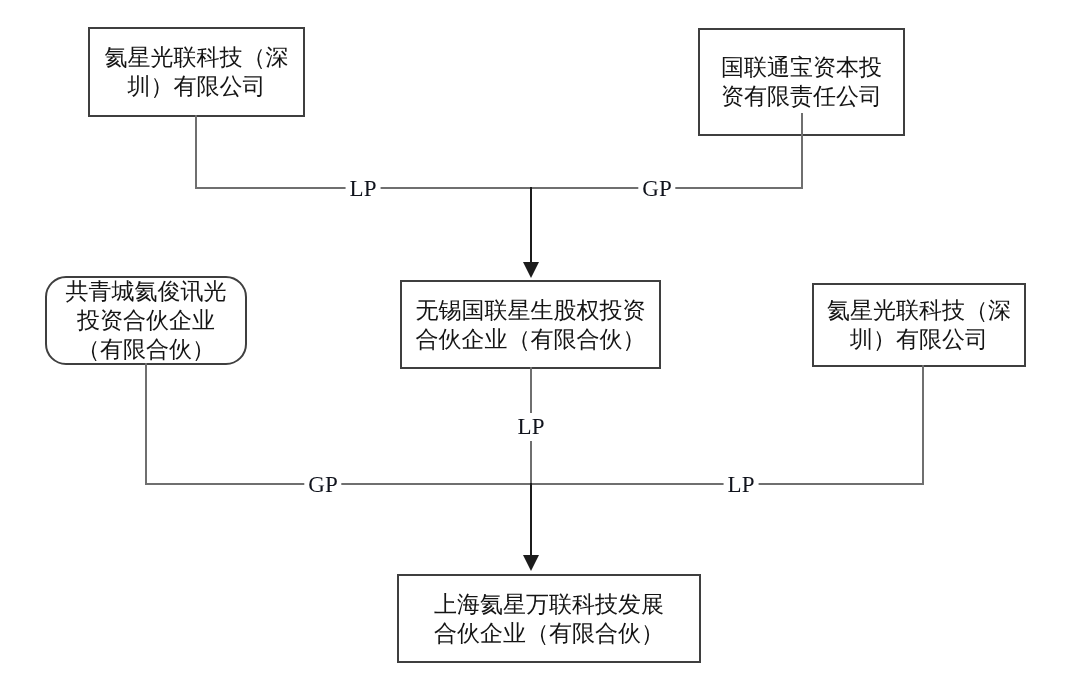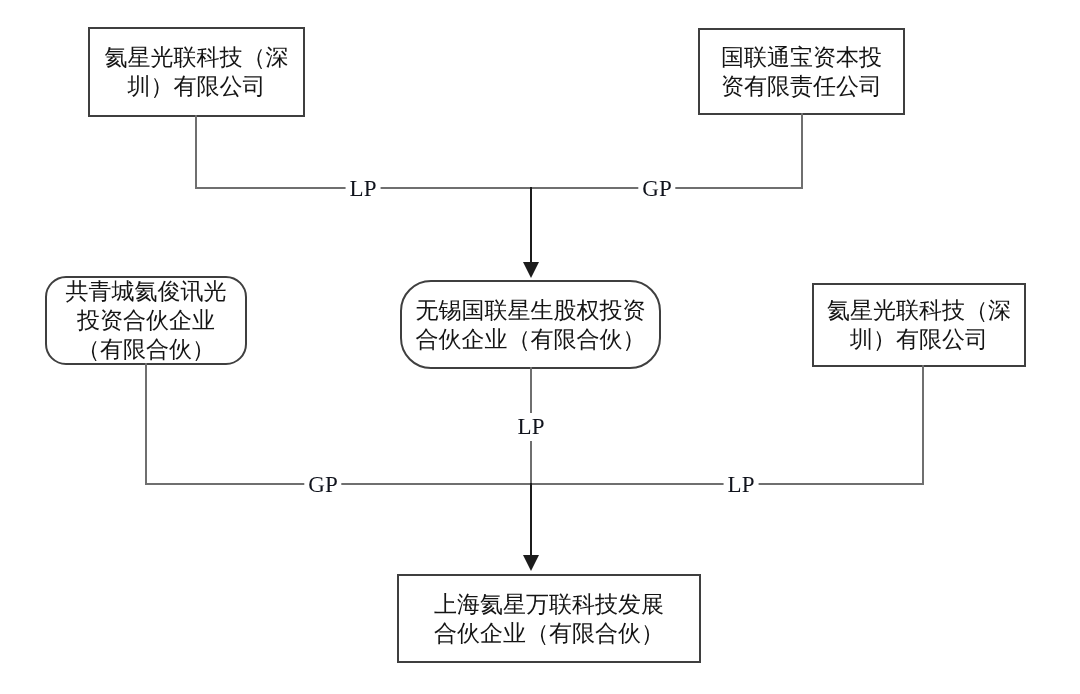--- a/index.html
+++ b/index.html
@@ -51,23 +51,23 @@
     background: #ffffff;
     padding: 0 4px;
     font-size: 23px;
     color: #10131c;
     line-height: 26px;
     text-align: right;
   }
 
   
   .n-top-left   { left: 88px;  top: 27px;  width: 217px; height: 90px; }
-  .n-top-right  { left: 698px; top: 28px;  width: 207px; height: 87px; }
+  .n-top-right  { left: 698px; top: 28px;  width: 207px; height: 108px; }
   .n-mid-left   { left: 45px;  top: 276px; width: 202px; height: 89px; border-radius: 21px; }
-  .n-mid-center { left: 400px; top: 280px; width: 261px; height: 89px; border-radius: 31px; }
+  .n-mid-center { left: 400px; top: 280px; width: 261px; height: 89px; }
   .n-mid-right  { left: 812px; top: 283px; width: 214px; height: 84px; }
   .n-bottom     { left: 397px; top: 574px; width: 304px; height: 89px; }
 
   
   .l-stub-tl    { left: 195px; top: 115px; width: 2px;   height: 74px; }
   .l-stub-tr    { left: 801px; top: 113px; width: 2px;   height: 76px; }
   .l-h-top      { left: 195px; top: 187px; width: 608px; height: 2px; }
   .l-stub-c1    { left: 530px; top: 367px; width: 2px;   height: 46px; }
   .l-stub-c2    { left: 530px; top: 441px; width: 2px;   height: 44px; }
   .l-stub-ml    { left: 145px; top: 363px; width: 2px;   height: 121px; }

